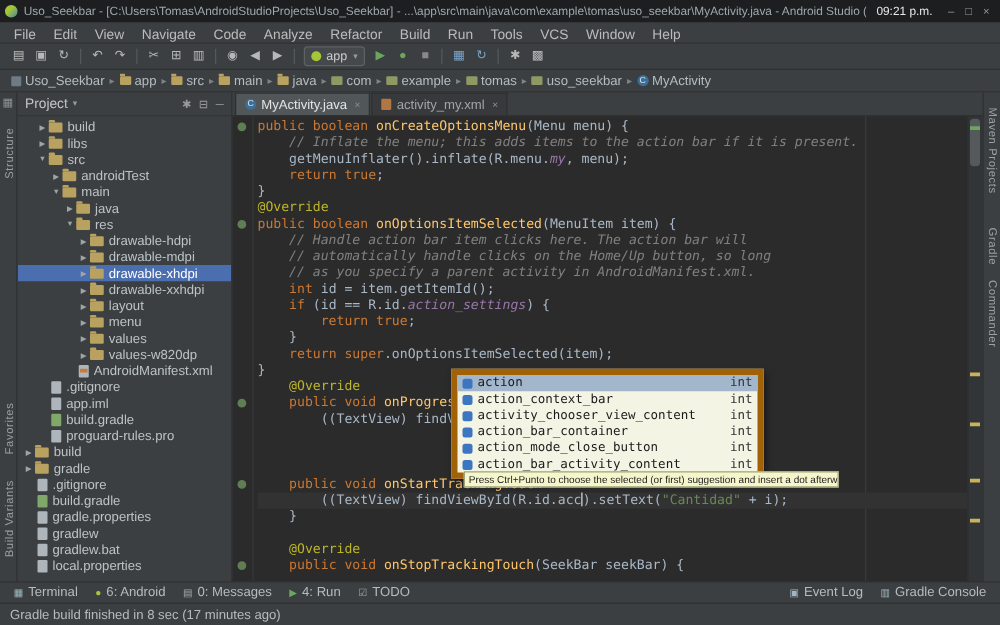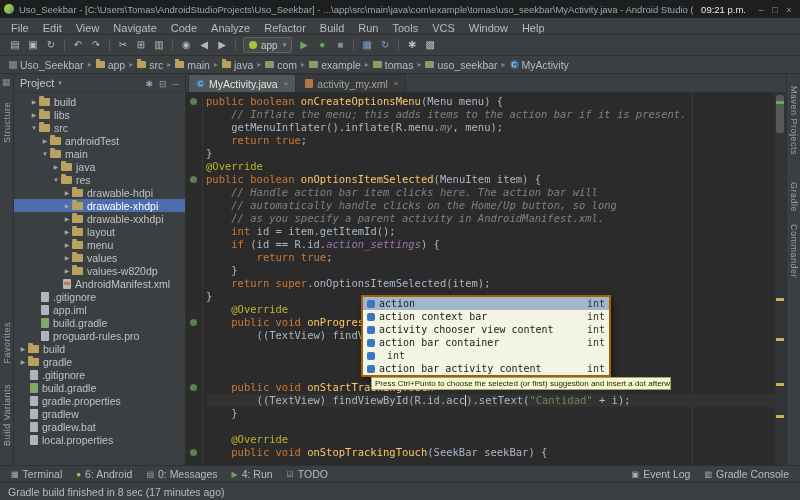--- a/index.html
+++ b/index.html
@@ -71,21 +71,21 @@
 .code{position:absolute;left:20px;top:2px;right:12px;bottom:0;font-family:"DejaVu Sans Mono",monospace;font-size:10.5px;overflow:hidden}
 .cl{height:13px;line-height:13px;white-space:pre}
 .cl.cur{background:#323232}
 .sg-k{color:var(--kw)} .sg-c{color:var(--cm);font-style:italic} .sg-s{color:var(--st)}
 .sg-a{color:var(--an)} .sg-f{color:var(--fl);font-style:italic} .sg-m{color:var(--me)} .sg-d{color:var(--df)}
 .sg-caret{display:inline-block;width:1px;height:11px;background:#d8d8d8;vertical-align:-2px}
 .gmark{position:absolute;left:4px;width:7px;height:7px;border-radius:50%;background:#5f7e54}
 .stripe{position:absolute;right:0;top:0;bottom:0;width:12px;background:#313537;border-left:1px solid #2e3133}
 .sthumb{position:absolute;right:2px;top:2px;width:8px;height:38px;background:#55595c;border-radius:3px}
 .smark{position:absolute;right:2px;width:8px;height:3px}
-.popup{position:absolute;left:175px;top:202px;width:250px;background:var(--popup-bg);border:2px solid #a16207;box-shadow:2px 3px 6px rgba(0,0,0,.5);font-family:"DejaVu Sans Mono",monospace}
+.popup{position:absolute;left:175px;top:202px;width:250px;background:var(--popup-bg);border:5px solid #a16207;box-shadow:2px 3px 6px rgba(0,0,0,.5);font-family:"DejaVu Sans Mono",monospace}
 .prow{height:13px;display:flex;align-items:center;padding:0 4px;font-size:10px;color:#1a1a1a}
 .prow.psel{background:var(--popup-sel)}
 .pf{width:8px;height:8px;border-radius:2px;background:#3c76c1;margin-right:4px;flex:none}
 .pn{flex:1;white-space:nowrap;overflow:hidden}
 .pt{color:#333;margin-left:8px}
 .hint{position:absolute;left:185px;top:284px;width:300px;height:13px;background:var(--hint-bg);border:1px solid #a3a379;display:flex;align-items:center;padding:0 3px;font-size:8px;color:#222;white-space:nowrap;overflow:hidden}
 .btabs{height:17px;background:var(--panel-bg);border-top:1px solid #2e3133;display:flex;align-items:center;font-size:10.5px;color:#b5bbbe;padding:0 4px}
 .btab{display:flex;align-items:center;padding:0 7px;white-space:nowrap}
 .bti{margin-right:4px;font-size:8px}
 .btsp{flex:1}
@@ -256,20 +256,25 @@
           </div>
           <div class="trow" style="padding-left: 37px;">
             <span class="ar">▼</span>
             <span class="ti ti-folder"></span>
             <span>res</span>
           </div>
           <div class="trow" style="padding-left: 48px;">
             <span class="ar">▶</span>
             <span class="ti ti-folder"></span>
             <span>drawable-hdpi</span>
+          </div>
+          <div class="trow" style="padding-left: 48px;">
+            <span class="ar">▶</span>
+            <span class="ti ti-folder"></span>
+            <span>drawable-mdpi</span>
           </div>
           <div class="trow sel" style="padding-left: 48px;">
             <span class="ar">▶</span>
             <span class="ti ti-folder"></span>
             <span>drawable-xhdpi</span>
           </div>
           <div class="trow" style="padding-left: 48px;">
             <span class="ar">▶</span>
             <span class="ti ti-folder"></span>
             <span>drawable-xxhdpi</span>
@@ -433,20 +438,21 @@
               <span class="pn">activity_chooser_view_content</span>
               <span class="pt">int</span>
             </div>
             <div class="prow">
               <span class="pf"></span>
               <span class="pn">action_bar_container</span>
               <span class="pt">int</span>
             </div>
             <div class="prow">
               <span class="pf"></span>
+              <span class="pn">action_mode_close_button</span>
               <span class="pt">int</span>
             </div>
             <div class="prow">
               <span class="pf"></span>
               <span class="pn">action_bar_activity_content</span>
               <span class="pt">int</span>
             </div>
           </div>
         <div class="hint">
           <span>Press Ctrl+Punto to choose the selected (or first) suggestion and insert a dot afterwards</span>

